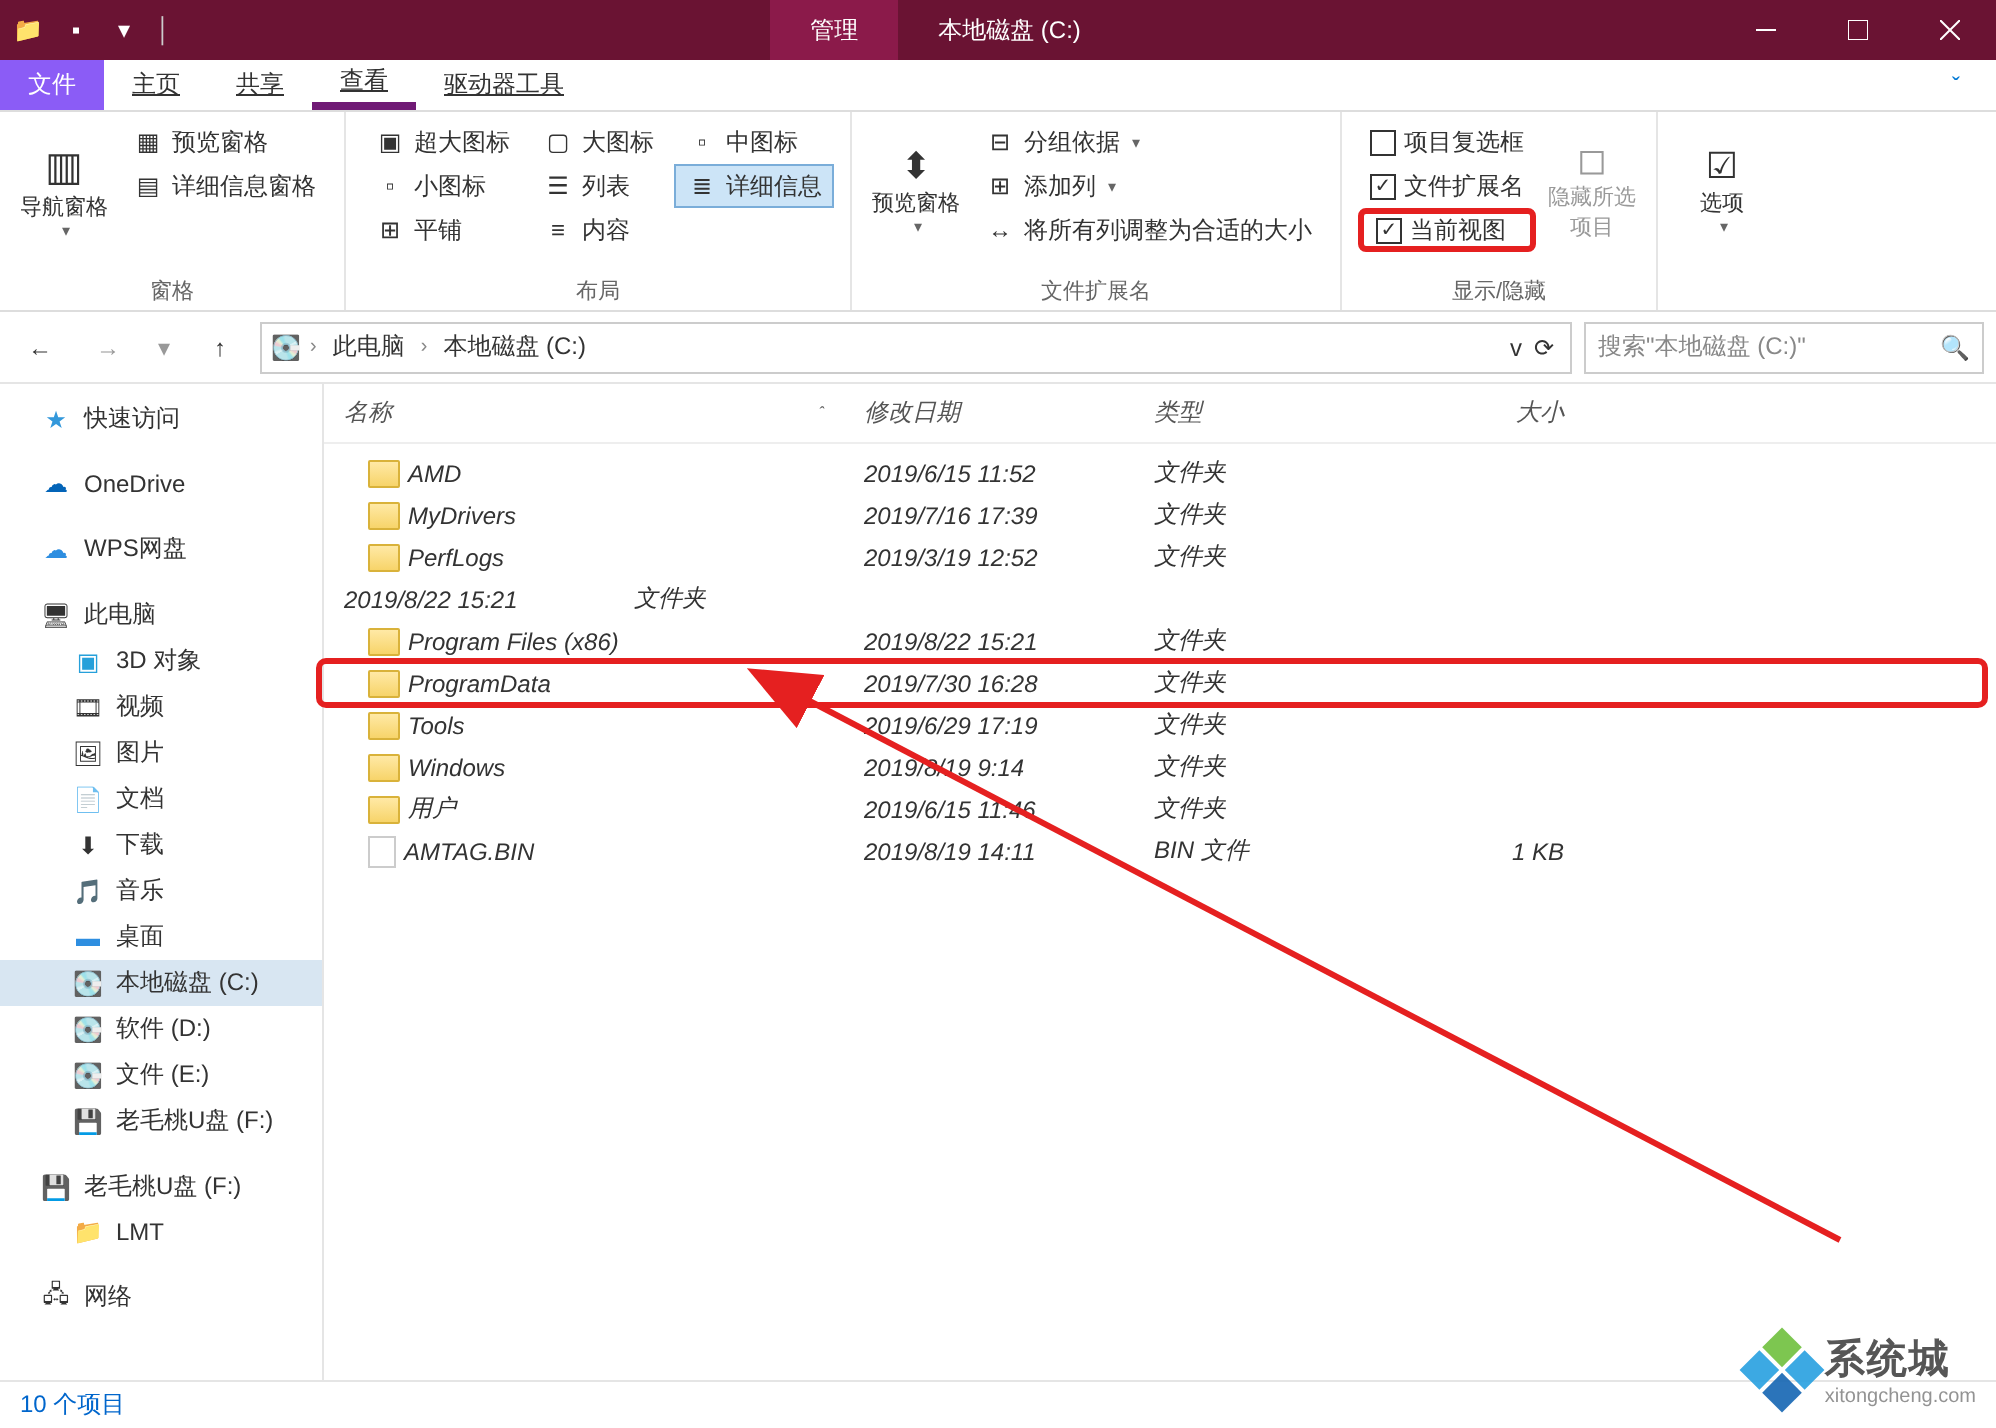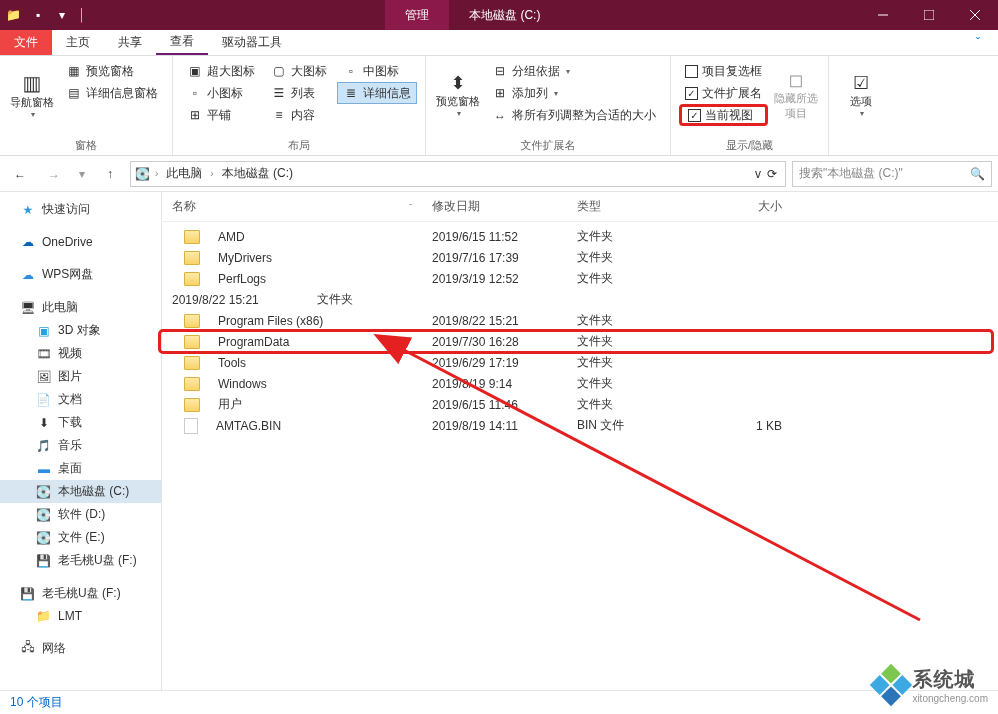--- a/index.html
+++ b/index.html
@@ -12,23 +12,23 @@
 .qat-icon { width: 16px; height: 16px; display: flex; align-items: center; justify-content: center; }
 .titlebar-center { flex: 1; display: flex; justify-content: center; align-items: center; }
 .ribbon-tab-context { background: #8b1a4a; height: 30px; padding: 0 20px; display: flex; align-items: center; font-size: 12px; }
 .titlebar-title { padding: 0 20px; font-size: 12px; }
 .titlebar-right { display: flex; }
 .win-btn { width: 46px; height: 30px; display: flex; align-items: center; justify-content: center; color: #fff; }
 .win-btn svg { width: 10px; height: 10px; }
 
 
 .menubar { height: 26px; background: #fff; display: flex; align-items: stretch; border-bottom: 1px solid #ddd; }
-.file-tab { background: #ef4444; color: #fff; padding: 0 14px; display: flex; align-items: center; font-size: 12px; }
-.menu-tab { padding: 0 14px; display: flex; align-items: center; font-size: 12px; color: #333; }
-.menu-tab.active { border-bottom: 2px solid #701a75; }
+.file-tab { background: #8b5cf6; color: #fff; padding: 0 14px; display: flex; align-items: center; font-size: 12px; }
+.menu-tab { padding: 0 14px; display: flex; align-items: center; font-size: 12px; color: #333; text-decoration: underline; }
+.menu-tab.active { border-bottom: 4px solid #701a75; }
 .help-btn { margin-left: auto; width: 40px; display: flex; align-items: center; justify-content: center; color: #0078d4; }
 
 
 .ribbon { height: 100px; background: #fff; border-bottom: 1px solid #ddd; display: flex; }
 .ribbon-group { border-right: 1px solid #e5e5e5; padding: 4px 8px 2px 8px; display: flex; flex-direction: column; }
 .ribbon-group-content { flex: 1; display: flex; align-items: flex-start; gap: 4px; }
 .ribbon-group-label { text-align: center; font-size: 11px; color: #666; padding-top: 2px; }
 .ribbon-big-btn { display: flex; flex-direction: column; align-items: center; justify-content: center; width: 48px; height: 70px; font-size: 11px; text-align: center; }
 .ribbon-item { display: flex; align-items: center; gap: 4px; padding: 2px 6px; font-size: 12px; white-space: nowrap; height: 22px; }
 .ribbon-item.selected { background: #cce4f7; border: 1px solid #7aadd9; padding: 1px 5px; }
@@ -50,31 +50,31 @@
 .searchbox .si { margin-left: auto; }
 
 
 .main { flex: 1; display: flex; overflow: hidden; }
 .sidebar { width: 162px; border-right: 1px solid #e5e5e5; overflow-y: auto; padding: 6px 0; }
 .sidebar-item { display: flex; align-items: center; gap: 6px; padding: 3px 8px 3px 20px; font-size: 12px; white-space: nowrap; }
 .sidebar-item.selected { background: #d8e6f2; }
 .sidebar-section { margin-bottom: 10px; }
 .sidebar-icon { width: 16px; height: 16px; display: inline-flex; align-items: center; justify-content: center; }
 
-.content { flex: 1; display: flex; flex-direction: column; }
+.content { flex: 1; display: flex; flex-direction: column; font-style: italic; }
 .columns { display: flex; padding: 6px 10px; font-size: 12px; color: #555; border-bottom: 1px solid #eee; }
 .col-name { width: 260px; display: flex; align-items: center; gap: 4px; }
 .col-date { width: 145px; }
 .col-type { width: 115px; }
 .col-size { width: 90px; text-align: right; }
 .sort-caret { font-size: 8px; margin-left: auto; margin-right: 20px; }
 
 .filelist { flex: 1; padding: 4px 0; position: relative; }
 .file-row { display: flex; align-items: center; padding: 2px 10px; font-size: 12px; height: 21px; }
-.file-row .col-name { display: flex; align-items: center; gap: 18px; padding-left: 12px; }
+.file-row .col-name { display: flex; align-items: center; gap: 4px; padding-left: 12px; }
 .file-row.highlighted { outline: 3px solid #e52020; outline-offset: -1px; border-radius: 3px; margin: 0 6px 0 -2px; padding: 2px 12px; }
 .folder-icon { width: 16px; height: 14px; background: linear-gradient(#ffe9a6, #f7d46a); border: 1px solid #d9b23a; border-radius: 1px; }
 .file-icon { width: 14px; height: 16px; background: #fff; border: 1px solid #ccc; position: relative; }
 
 
 .statusbar { height: 24px; border-top: 1px solid #e5e5e5; display: flex; align-items: center; padding: 0 10px; font-size: 12px; color: #0066cc; }
 
 
 .arrow-svg { position: absolute; top: 300px; left: 300px; pointer-events: none; }
 

